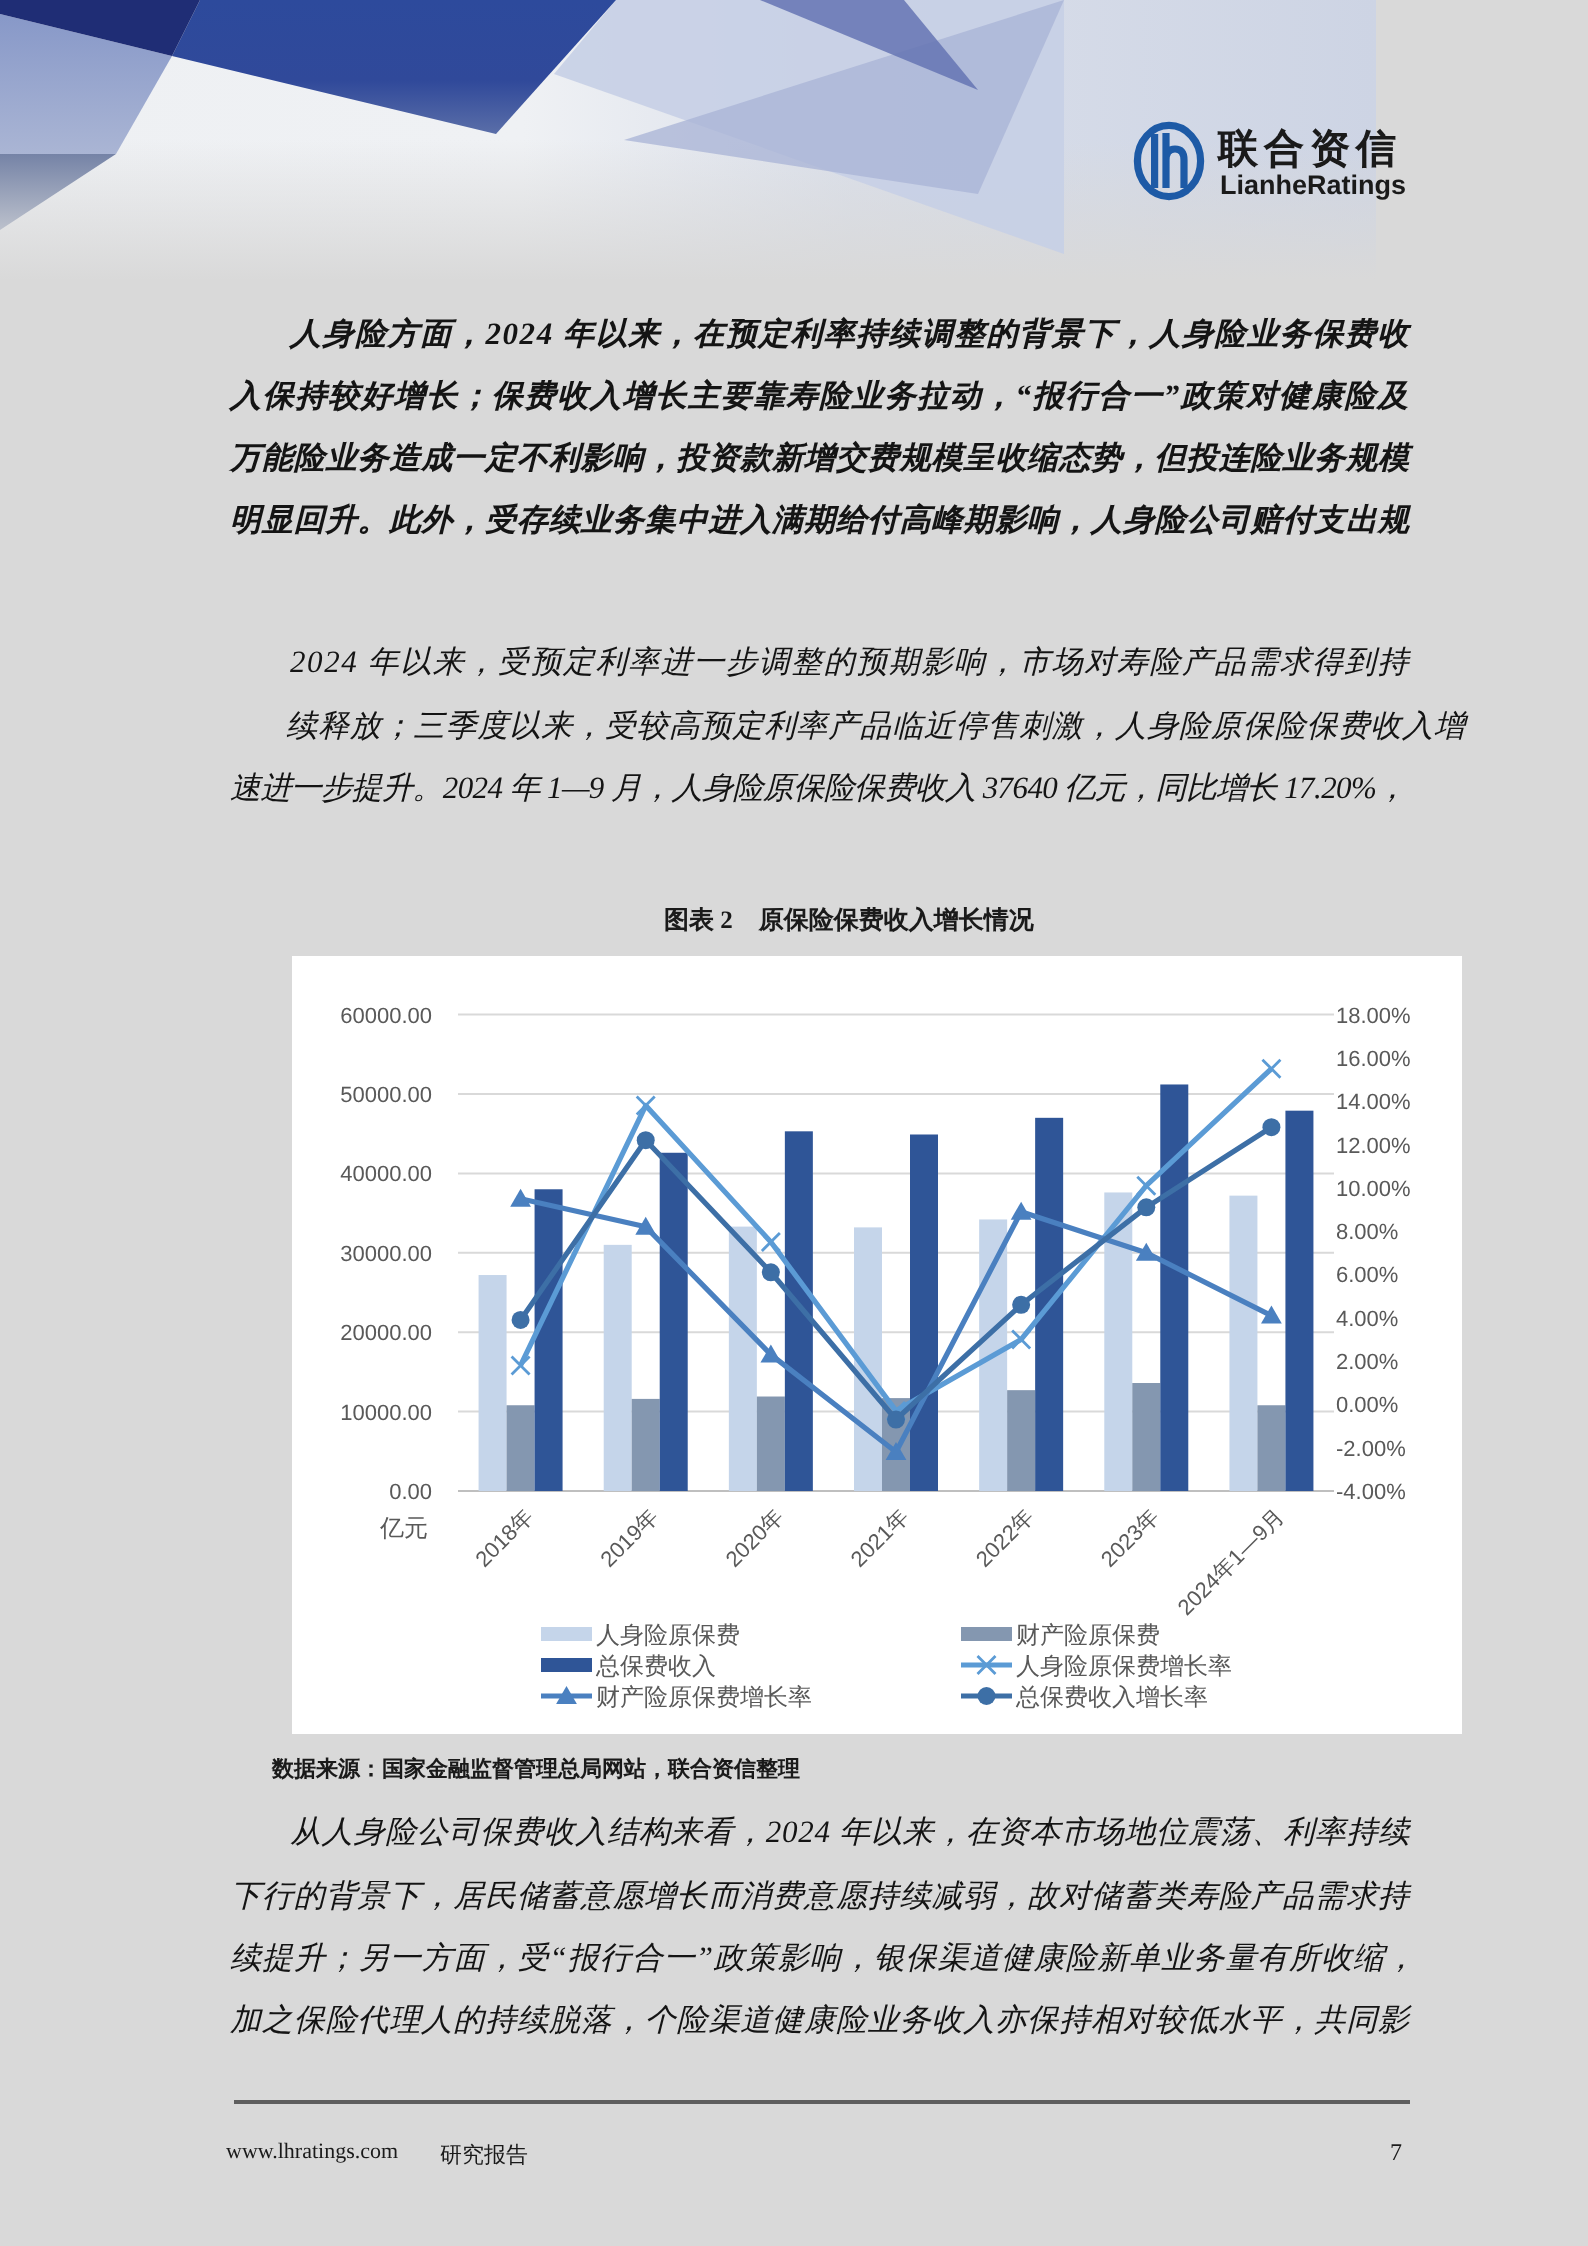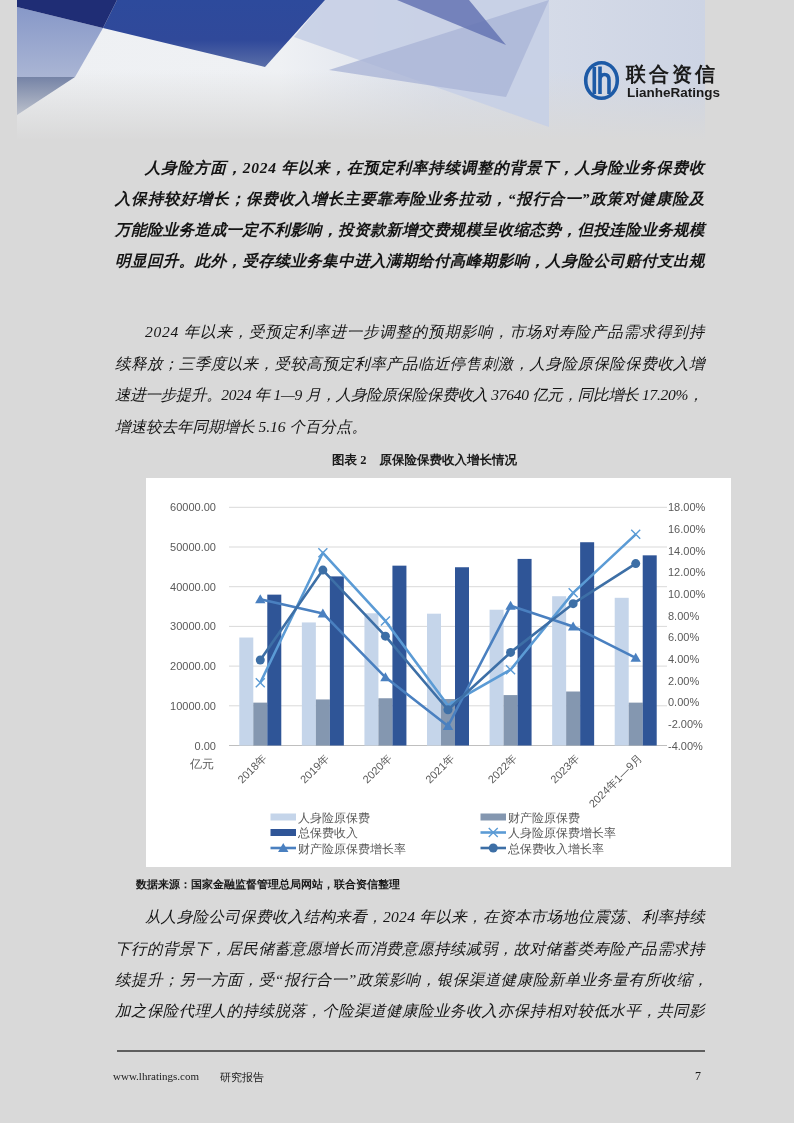--- a/index.html
+++ b/index.html
@@ -3,21 +3,21 @@
 <meta charset="utf-8">
 <style>
   html, body { margin: 0; padding: 0; }
   body {
     width: 794px; height: 1123px; position: relative; overflow: hidden;
     background: #d9d9d9;
     font-family: "Liberation Serif", "DejaVu Serif", serif;
     color: #141414;
   }
   .header {
-    position: absolute; left: 17px; top: 0; width: 688px; height: 140px;
+    position: absolute; left: 0; top: 0; width: 688px; height: 140px;
     background:
       linear-gradient(to bottom, rgba(217,217,217,0) 0%, rgba(217,217,217,0) 50%, #d9d9d9 100%),
       linear-gradient(to right, #eef0f3 0%, #eff1f4 38%, #dadfea 62%, #cdd4e4 100%);
   }
   .header svg.deco { position: absolute; left: 0; top: 0; }
   .logo { position: absolute; left: 566px; top: 60px; width: 150px; height: 42px; }
   .logo-icon { position: absolute; left: 0; top: 0; }
   .logo-cn {
     position: absolute; left: 43px; top: 1px; font-family: "DejaVu Sans", sans-serif;
     font-weight: bold; font-size: 20px; letter-spacing: 3px; color: #1a1a1a; white-space: nowrap;
@@ -105,23 +105,22 @@
 
 <div class="para p1">
   <div class="line indent"><span class="t" style="letter-spacing: 0.787162px;">人身险方面，2024 年以来，在预定利率持续调整的背景下，人身险业务保费收</span></div>
   <div class="line"><span class="t" style="letter-spacing: 0.864865px;">入保持较好增长；保费收入增长主要靠寿险业务拉动，“报行合一”政策对健康险及</span></div>
   <div class="line"><span class="t" style="letter-spacing: 0.445946px;">万能险业务造成一定不利影响，投资款新增交费规模呈收缩态势，但投连险业务规模</span></div>
   <div class="line"><span class="t" style="letter-spacing: 0.445946px;">明显回升。此外，受存续业务集中进入满期给付高峰期影响，人身险公司赔付支出规</span></div>
 </div>
 
 <div class="para p2">
   <div class="line indent"><span class="t" style="letter-spacing: 0.787162px;">2024 年以来，受预定利率进一步调整的预期影响，市场对寿险产品需求得到持</span></div>
-  <div class="line"><span class="t" style="letter-spacing: 0.445946px;">续释放；三季度以来，受较高预定利率产品临近停售刺激，人身险原保险保费收入增</span></div>
+  <div class="line"><span class="t" style="letter-spacing: 0.445946px; margin-left: 28px;">续释放；三季度以来，受较高预定利率产品临近停售刺激，人身险原保险保费收入增</span></div>
   <div class="line"><span class="t" style="letter-spacing: -0.303786px;">速进一步提升。2024 年 1—9 月，人身险原保险保费收入 37640 亿元，同比增长 17.20%，</span></div>
-  <div class="line"><span class="t">增速较去年同期增长 5.16 个百分点。</span></div>
 </div>
 
 <div class="caption">
   <span>图表 2</span><span class="cap-title">原保险保费收入增长情况</span>
 </div>
 
 <div class="chart-box">
   <svg id="chart-svg" width="585" height="389">
       <line x1="83" x2="521" y1="267.5" y2="267.5" stroke="#bfbfbf" stroke-width="1"></line>
       <text x="70" y="271.5" text-anchor="end" class="tick">0.00</text>

